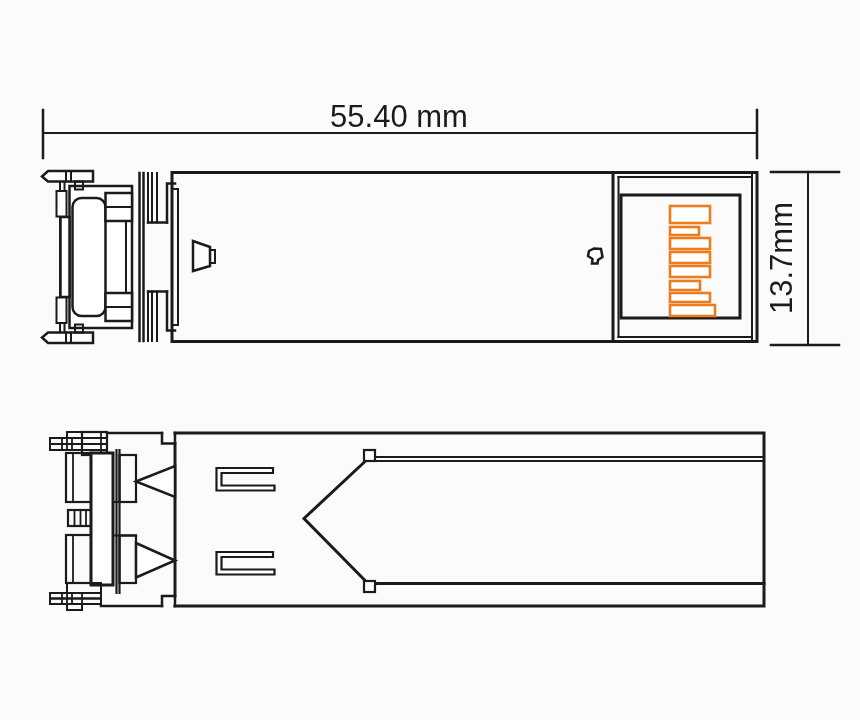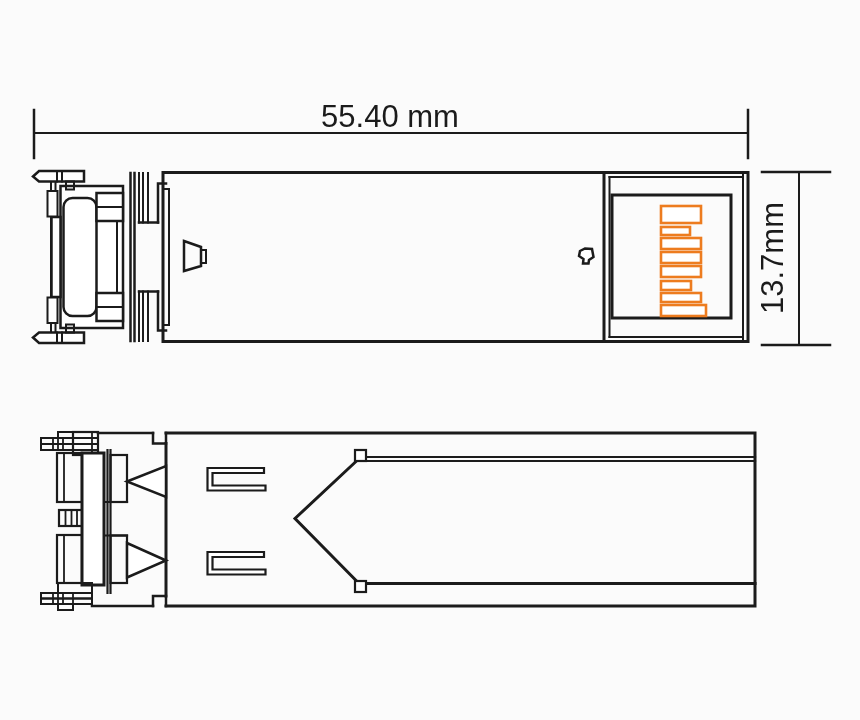--- a/index.html
+++ b/index.html
@@ -7,21 +7,21 @@
     --pad-accent:#ED7C1F;
     --background:#fbfbfb;
   }
   html,body{margin:0;padding:0;}
   body{
     width:860px;height:720px;
     background:var(--background);
     font-family:"Liberation Sans", sans-serif;
     overflow:hidden;
   }
-  .stage{width:684px;height:720px;position:relative;}
+  .stage{width:684px;height:720px;position:relative;padding-left:9px;}
   svg{display:block;}
   .ln{stroke:var(--line);fill:none;stroke-linecap:square;}
   .fw{fill:#fff;}
   .s18{stroke-width:1.8;}
   .s2{stroke-width:2;}
   .s22{stroke-width:2.2;}
   .s25{stroke-width:2.5;}
   .s3{stroke-width:3;}
   .pad{stroke:var(--pad-accent);fill:#fff;stroke-width:2.6;}
   .dim-text{

